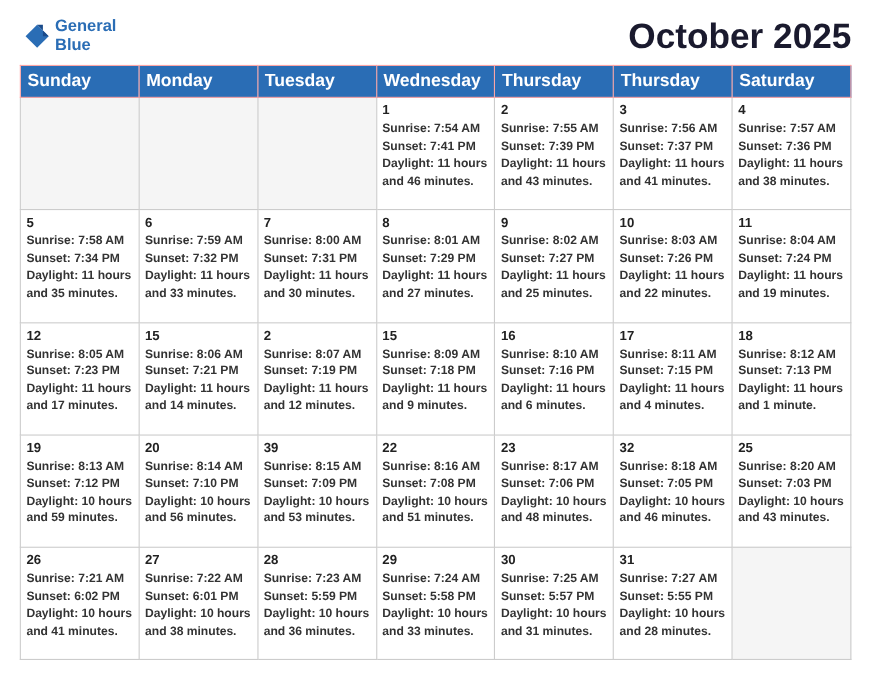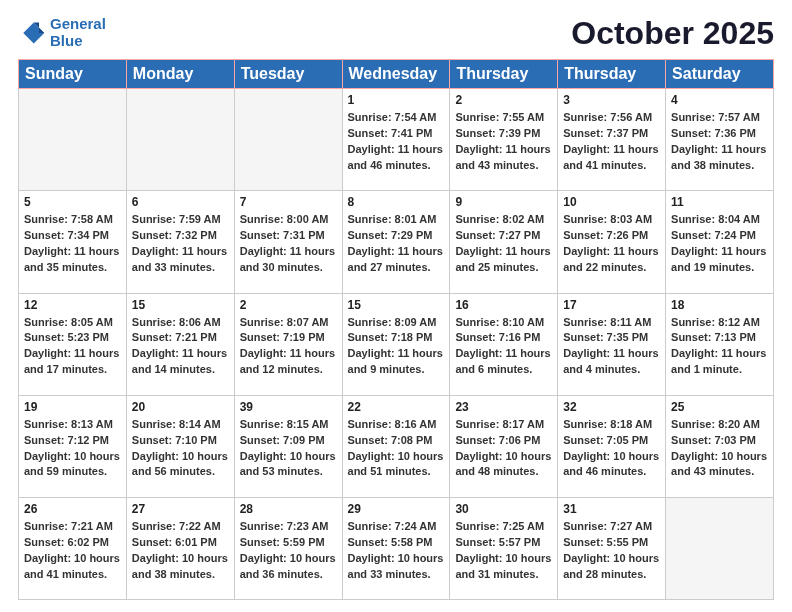--- a/index.html
+++ b/index.html
@@ -212,21 +212,21 @@
             <div class="cell-info">Sunrise: 8:04 AM
 Sunset: 7:24 PM
 Daylight: 11 hours
 and 19 minutes.</div>
           </td>
         </tr>
         <tr>
           <td>
             <span class="day-num">12</span>
             <div class="cell-info">Sunrise: 8:05 AM
-Sunset: 5:23 PM
+Sunset: 7:23 PM
 Daylight: 11 hours
 and 17 minutes.</div>
           </td>
           <td>
             <span class="day-num">15</span>
             <div class="cell-info">Sunrise: 8:06 AM
 Sunset: 7:21 PM
 Daylight: 11 hours
 and 14 minutes.</div>
           </td>
@@ -247,21 +247,21 @@
           <td>
             <span class="day-num">16</span>
             <div class="cell-info">Sunrise: 8:10 AM
 Sunset: 7:16 PM
 Daylight: 11 hours
 and 6 minutes.</div>
           </td>
           <td>
             <span class="day-num">17</span>
             <div class="cell-info">Sunrise: 8:11 AM
-Sunset: 7:35 PM
+Sunset: 7:15 PM
 Daylight: 11 hours
 and 4 minutes.</div>
           </td>
           <td>
             <span class="day-num">18</span>
             <div class="cell-info">Sunrise: 8:12 AM
 Sunset: 7:13 PM
 Daylight: 11 hours
 and 1 minute.</div>
           </td>

